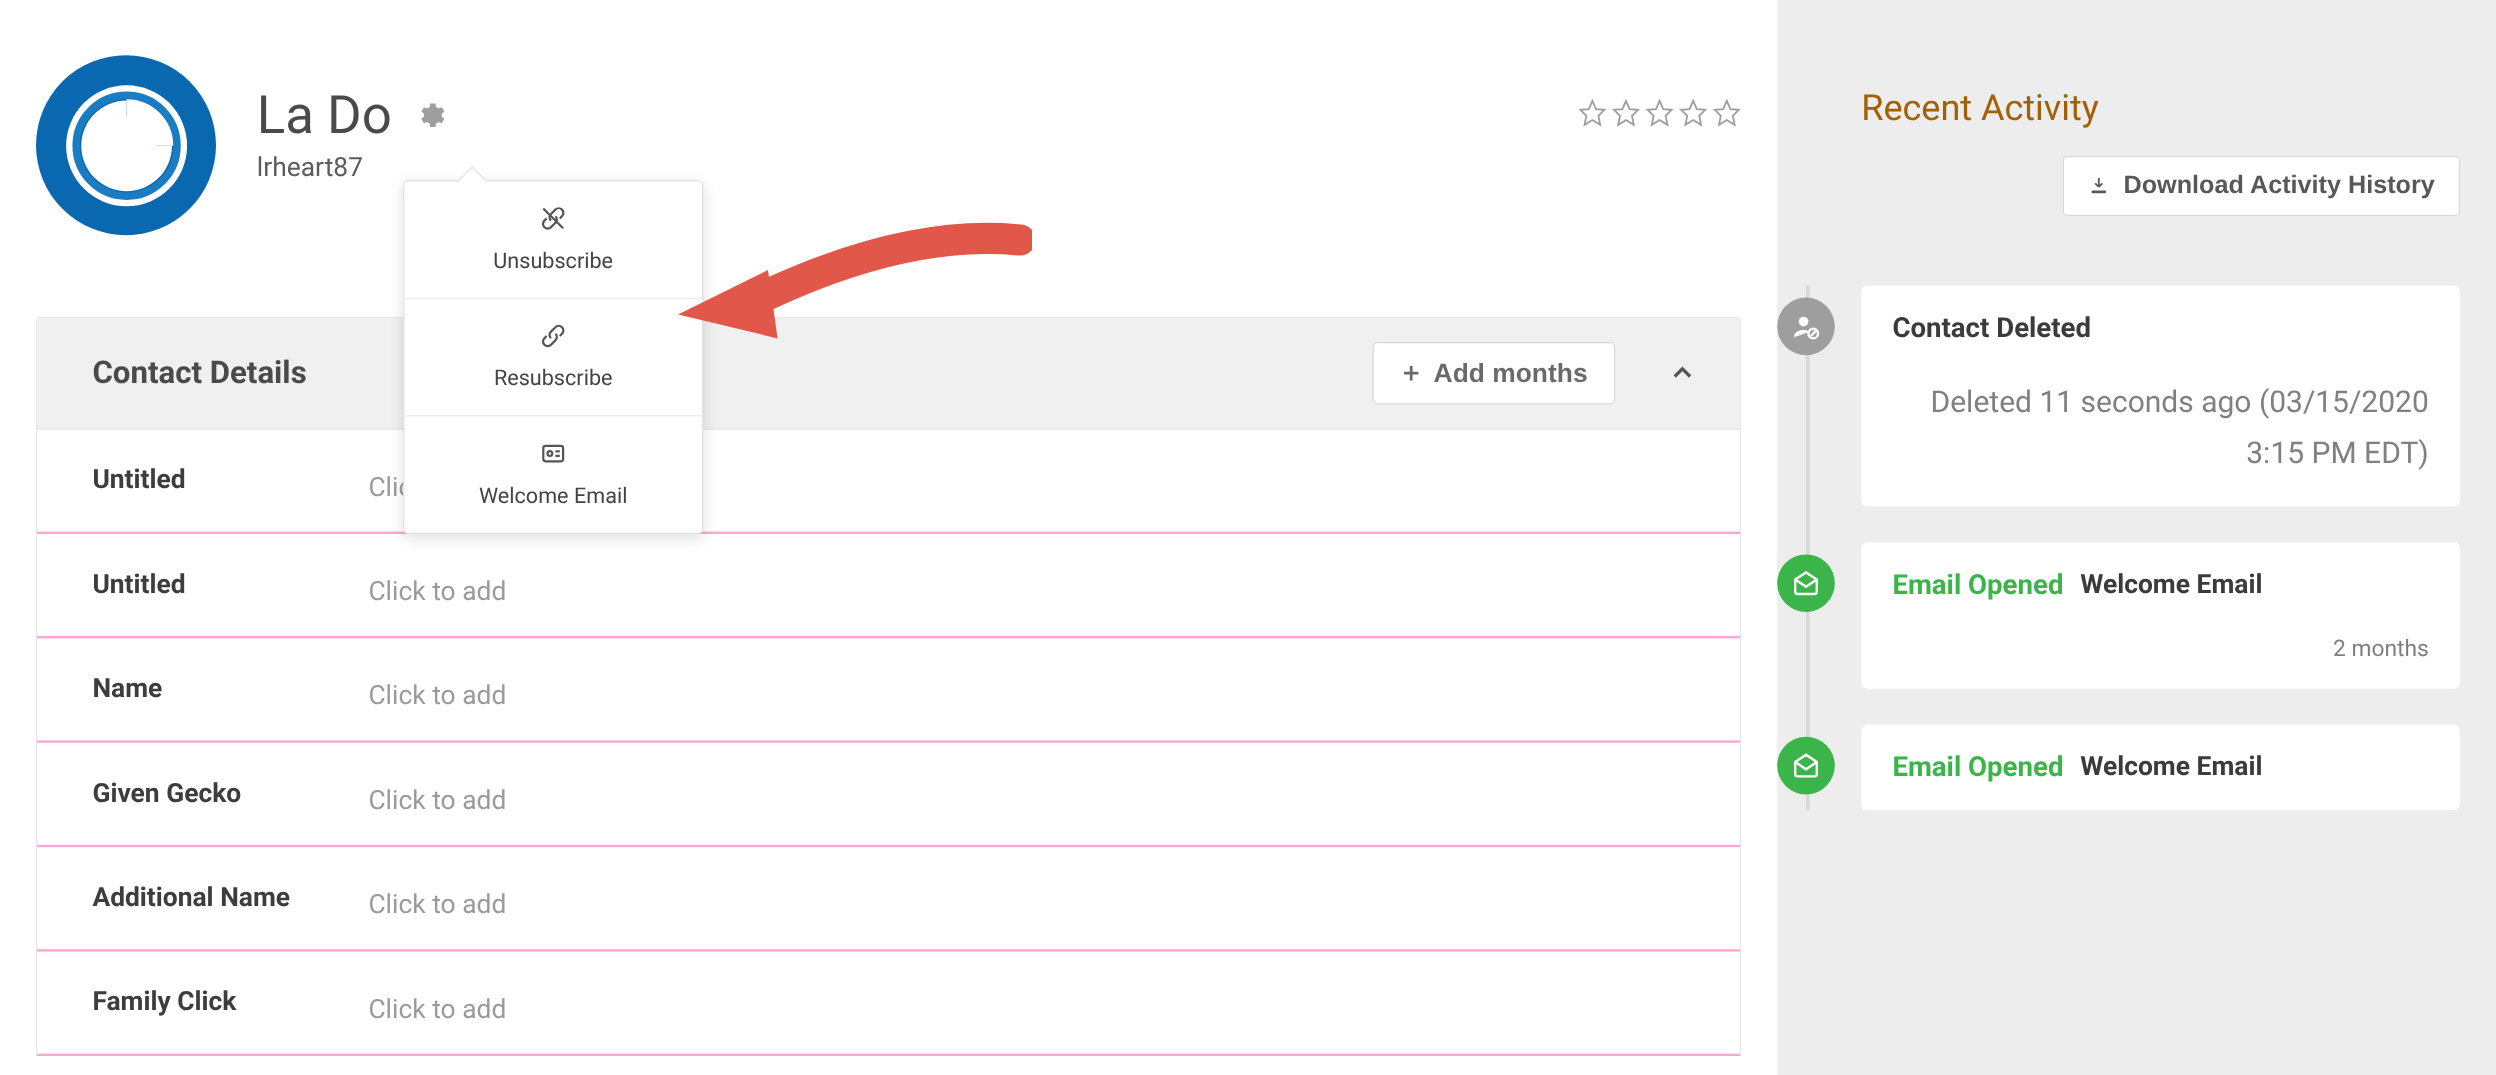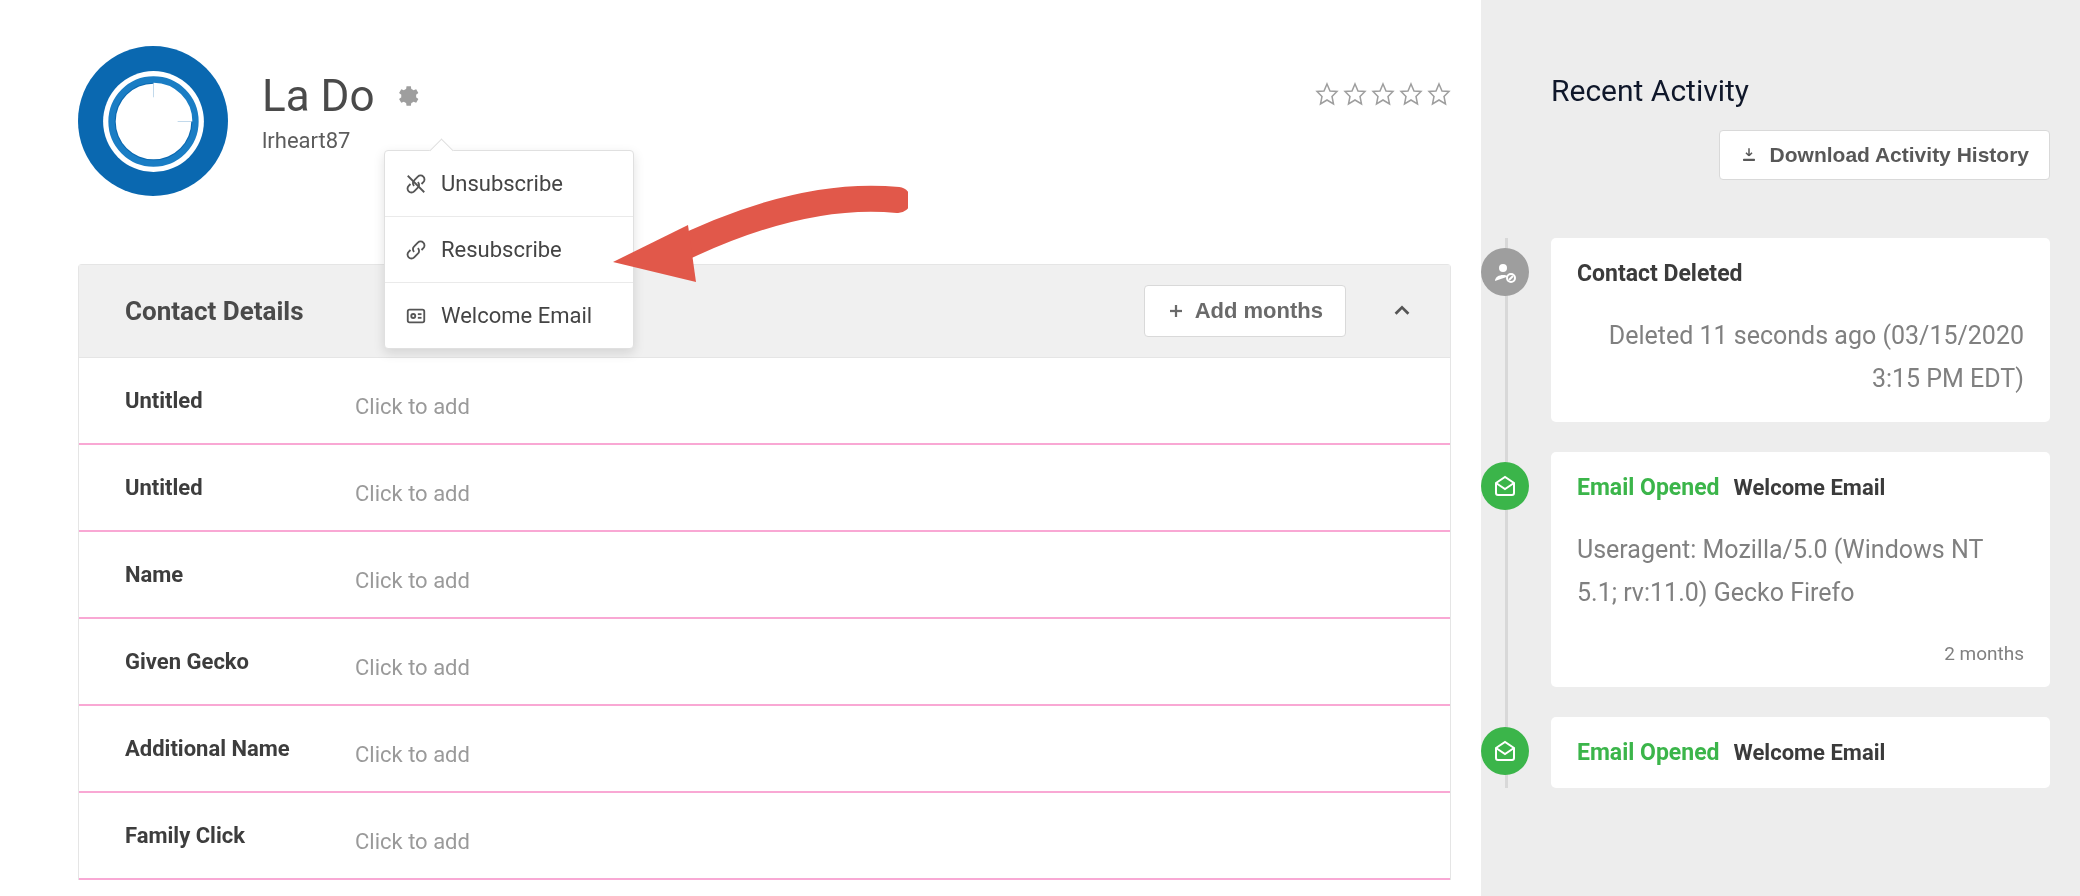--- a/index.html
+++ b/index.html
@@ -7,21 +7,20 @@
     font-family: "Segoe UI", -apple-system, BlinkMacSystemFont, Roboto, "Helvetica Neue", Arial, sans-serif;
     background: #ffffff;
     color: #333;
     width: 2080px;
     height: 896px;
     overflow: hidden;
   }
   .main-wrap {
     display: flex;
     height: 100%;
-    padding-left: 48px;
   }
   .left-col {
     flex: 1;
     padding: 46px 30px 0 30px;
     position: relative;
   }
   .right-col {
     width: 599px;
     background: #ededed;
     padding: 35px 30px 0 70px;
@@ -102,24 +101,25 @@
     background:#fff;
     border-left:1px solid #e0e0e0;
     border-top:1px solid #e0e0e0;
     transform:rotate(45deg);
   }
   .dropdown-item {
     display:flex;
     align-items:center;
     gap:14px;
     padding: 20px 20px;
-    font-size: 22px;
+    font-size: 18px;
     color:#444;
     border-bottom:1px solid #eaeaea;
     cursor:pointer;
+    flex-direction:column;
   }
   .dropdown-item:last-child{border-bottom:none;}
   .dropdown-item svg{width:22px;height:22px;color:#555;flex-shrink:0;}
 
   
   .annotation-arrow{
     position:absolute;
     left:530px;
     top:180px;
     z-index:20;
@@ -183,21 +183,21 @@
   }
   .field-value{
     color:#9a9a9a;
     cursor:text;
     margin-top:12px;
   }
 
   
   .recent-title{
     font-size:30px;
-    color:#0f172a;
+    color:#a16207;
     font-weight:400;
     margin-top:38px;
   }
   .download-btn{
     position:absolute;
     top:130px;
     right:30px;
     background:#fff;
     border:1px solid #d9d9d9;
     border-radius:4px;
@@ -410,21 +410,20 @@
         <div class="activity-icon icon-green">
           <svg viewBox="0 0 24 24" fill="none" stroke="currentColor" stroke-width="2">
               <path d="M3 9l9-6 9 6v10a2 2 0 0 1-2 2H5a2 2 0 0 1-2-2V9z"></path>
               <polyline points="3 9 12 15 21 9"></polyline>
             </svg>
         </div>
         <div class="act-title-row">
           <span class="act-title green">Email Opened</span>
           <span class="act-sub">Welcome Email</span>
         </div>
-        <div class="act-body">Useragent: Mozilla/5.0 (Windows NT 5.1; rv:11.0) Gecko Firefo</div>
         <div class="act-foot">2 months</div>
       </div>
 
       <div class="activity-card">
         <div class="activity-icon icon-green">
           <svg viewBox="0 0 24 24" fill="none" stroke="currentColor" stroke-width="2">
               <path d="M3 9l9-6 9 6v10a2 2 0 0 1-2 2H5a2 2 0 0 1-2-2V9z"></path>
               <polyline points="3 9 12 15 21 9"></polyline>
             </svg>
         </div>

